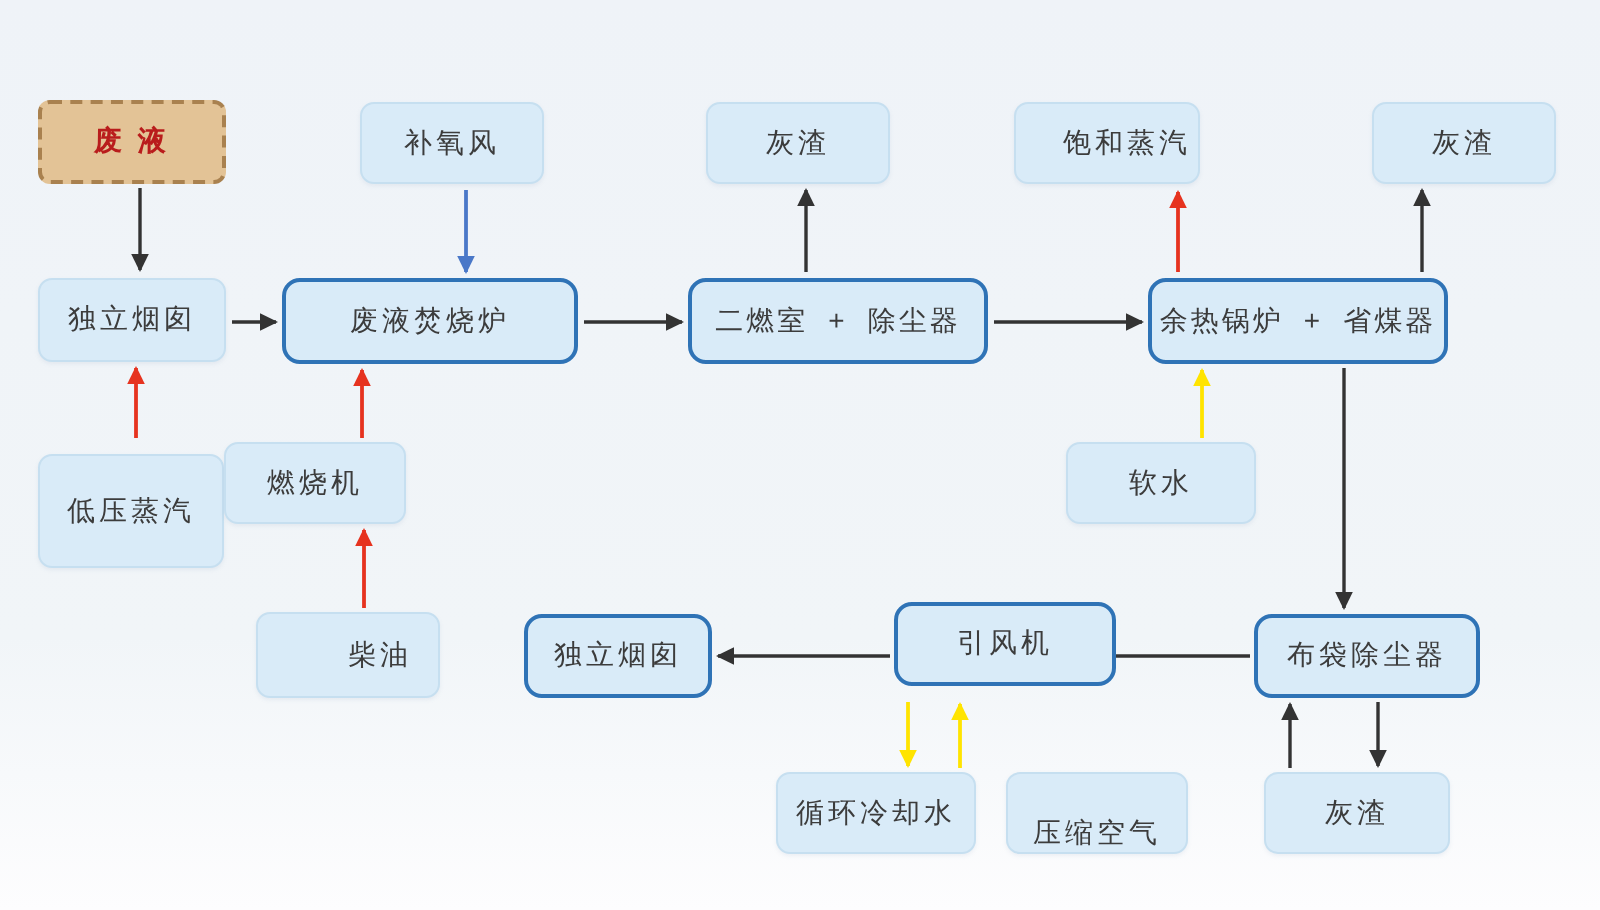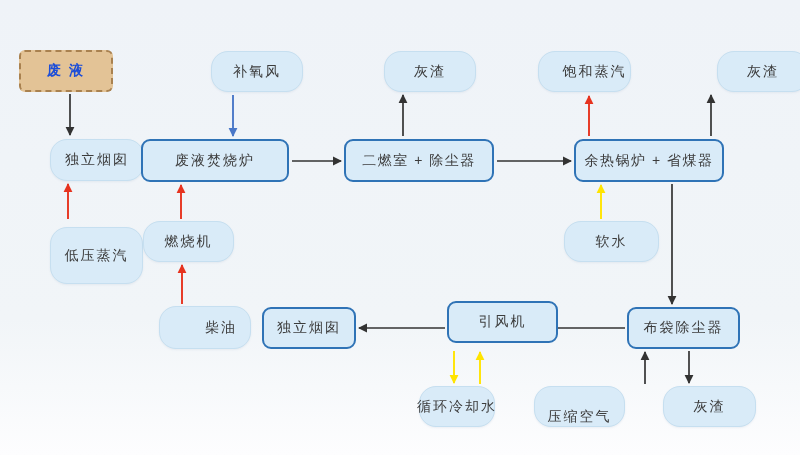--- a/index.html
+++ b/index.html
@@ -26,39 +26,39 @@
     box-sizing: border-box;
     font-size: 14px;
     letter-spacing: 2px;
     color: #3c3c3c;
     text-align: center;
     white-space: nowrap;
   }
   .node.plain {
     background: #d9ebf8;
     border: 1px solid #c6dff0;
-    border-radius: 17px;
+    border-radius: 7px;
     box-shadow: 0 1px 2px rgba(120,150,180,0.12);
-    margin-left: 31px;
   }
   .node.primary {
     background: #d9ebf8;
     border: 2px solid #2f73b6;
     border-radius: 9px;
     text-align: center;
   }
   .node.source {
     background: #e3c396;
     border: 2px dashed #a9814f;
     border-radius: 6px;
-    color: #1d4ed8;
+    color: #b91c1c;
     font-weight: bold;
   }
   .node.wide {
     letter-spacing: 1.5px;
+    font-family: Liberation Mono, monospace;
   }
   svg.edges {
     position: absolute;
     left: 0;
     top: 0;
     pointer-events: none;
   }
 </style>
 </head>
 <body>
@@ -141,21 +141,21 @@
       </div>
       <div class="node primary" style="left: 262px; top: 307px; width: 94px; height: 42px;">
         <span>独立烟囱</span>
       </div>
       <div class="node primary" style="left: 447px; top: 301px; width: 111px; height: 42px;">
         <span>引风机</span>
       </div>
       <div class="node primary" style="left: 627px; top: 307px; width: 113px; height: 42px;">
         <span>布袋除尘器</span>
       </div>
-      <div class="node plain" style="left: 388px; top: 386px; width: 76px; height: 41px;">
+      <div class="node plain" style="left: 388px; top: 386px; width: 100px; height: 41px;">
         <span>循环冷却水</span>
       </div>
       <div class="node plain" style="left: 503px; top: 386px; width: 91px; height: 41px; align-items: flex-end;">
         <span>压缩空气</span>
       </div>
       <div class="node plain" style="left: 632px; top: 386px; width: 93px; height: 41px;">
         <span>灰渣</span>
       </div>
     </div>
 </div>

